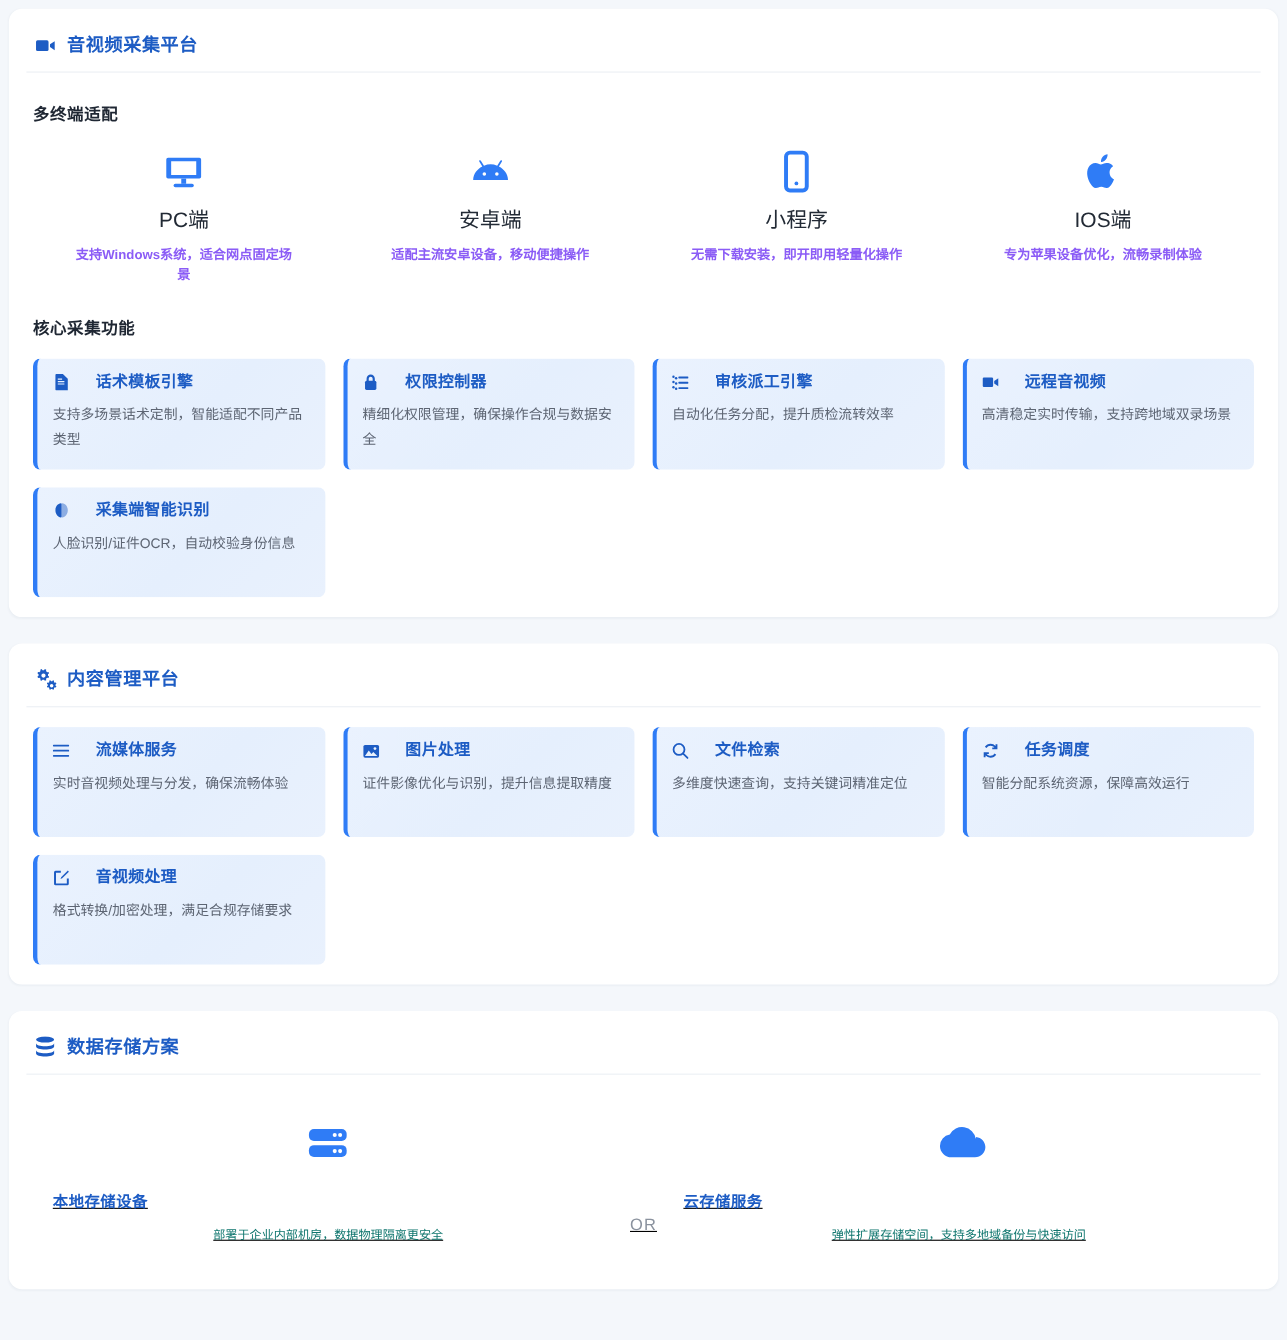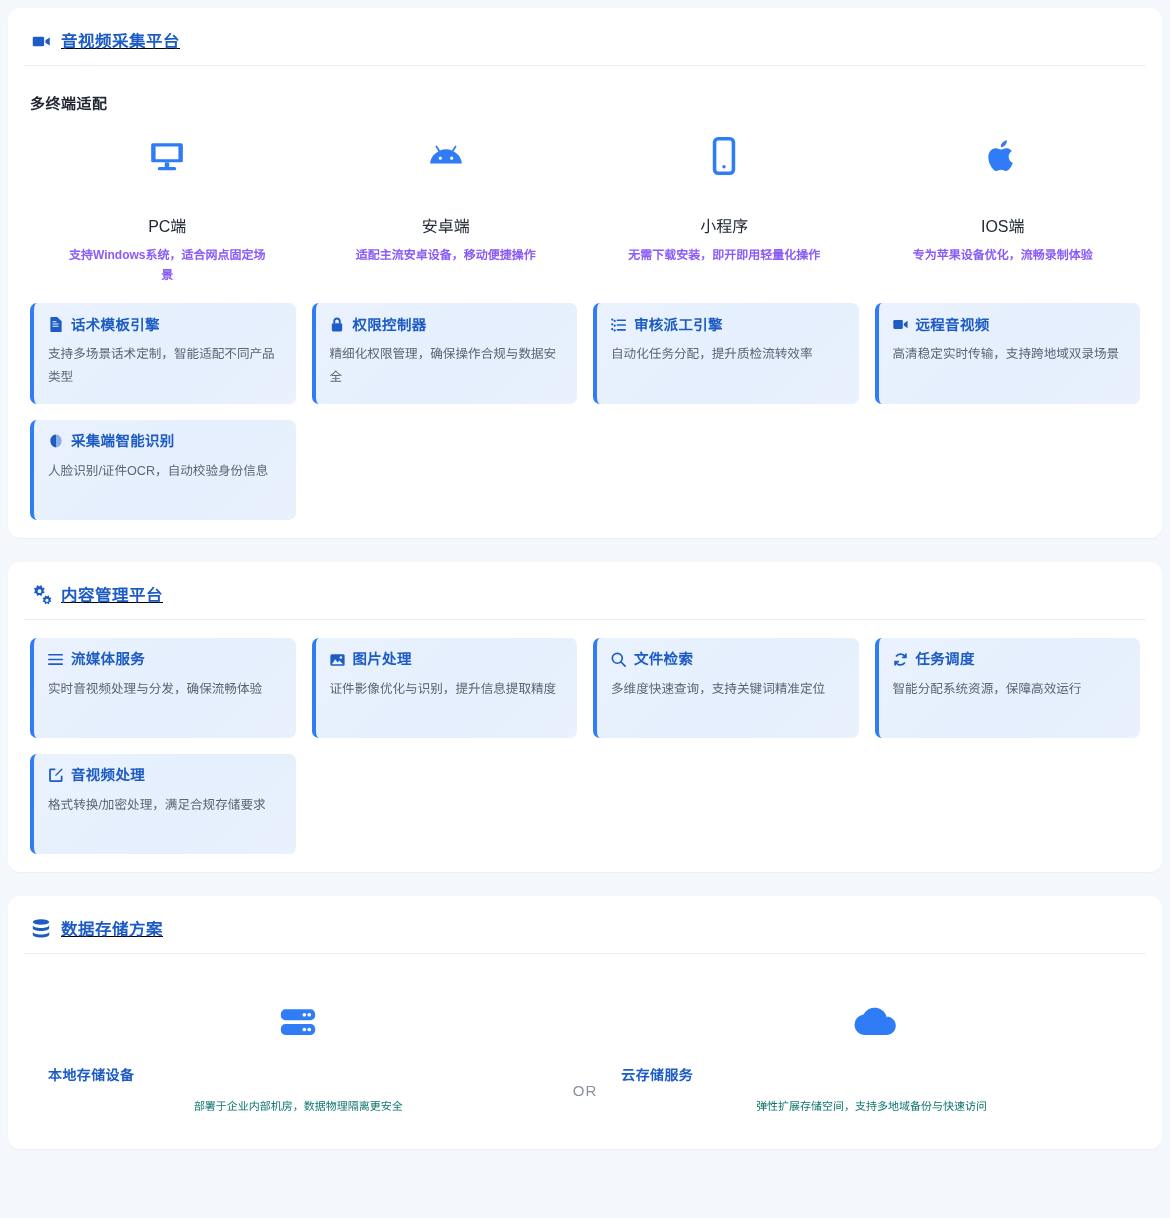--- a/index.html
+++ b/index.html
@@ -21,21 +21,20 @@
   }
   .panel:last-child{margin-bottom:0;}
 
   
   .section-head{
     display:flex;
     align-items:center;
     gap:9px;
     padding:0 0 13px 6px;
     border-bottom:1px solid #eceff4;
-    text-decoration:underline;
   }
   .section-head .sh-icon{
     width:22px;height:22px;
     display:flex;align-items:center;justify-content:center;
     color:#1d5cc4;flex:0 0 auto;
   }
   .section-head .sh-icon svg{display:block;}
   .section-title{
     font-size:16.5px;
     font-weight:bold;
@@ -68,25 +67,24 @@
     padding:0 24px;
   }
   .terminal .t-icon{
     height:46px;
     display:flex;align-items:center;justify-content:center;
     color:#2f7cf6;
     margin-bottom:10px;
   }
   .terminal .t-icon svg{display:block;}
   .terminal .t-name{
-    font-size:16px;
+    font-size:19px;
     color:#222a35;
     margin-bottom:8px;
     line-height:1.3;
-    margin-top:28px;
   }
   .terminal .t-desc{
     font-size:12px;
     color:#8b5cf6;
     line-height:1.65;
     max-width:200px;
     font-weight:bold;
   }
 
   
@@ -100,21 +98,21 @@
   .feature-card{
     border-left:4px solid #2f7cf6;
     border-radius:7px;
     background:linear-gradient(135deg,#eaf2fe 0%,#e5effd 55%,#e9f1fd 100%);
     padding:14px 16px 16px 14px;
     min-height:100px;
   }
   .fc-head{
     display:flex;
     align-items:center;
-    gap:8px;
+    gap:24px;
     margin-bottom:11px;
   }
   .fc-icon{
     width:15px;height:15px;
     display:flex;align-items:center;justify-content:center;
     color:#1d5cc4;flex:0 0 auto;
   }
   .fc-icon svg{display:block;}
   .fc-title{
     font-size:14.5px;
@@ -125,23 +123,24 @@
   }
   .fc-desc{
     font-size:12.6px;
     color:#5d6573;
     line-height:1.78;
   }
 
   
   .storage-wrap{
     display:flex;
-    align-items:flex-end;
+    align-items:center;
     margin-top:30px;
     padding:0 6px 16px 6px;
+    text-decoration:underline;
   }
   .storage-col{
     flex:1 1 0;
     display:flex;
     flex-direction:column;
     align-items:center;
     position:relative;
   }
   .st-icon{
     height:54px;
@@ -230,20 +229,21 @@
           <path d="M13.6 12.5c0-2.4 1.95-3.55 2.05-3.6-1.1-1.6-2.85-1.85-3.45-1.85-1.45-.15-2.85.85-3.6.85-.75 0-1.9-.85-3.15-.8-1.6.05-3.1.95-3.9 2.4-1.7 2.9-.45 7.2 1.2 9.55.8 1.15 1.75 2.45 3 2.4 1.2-.05 1.65-.78 3.1-.78 1.45 0 1.85.78 3.1.75 1.3-.02 2.1-1.17 2.9-2.33.9-1.33 1.27-2.62 1.3-2.69-.03-.02-2.5-.96-2.55-3.9z"></path>
           <path d="M11.45 5.1c.66-.8 1.1-1.9 1-3.02-.95.04-2.1.63-2.78 1.42-.6.7-1.13 1.84-.99 2.92 1.06.08 2.14-.54 2.77-1.32z"></path>
         </svg>
       </span>
       <span class="t-name">IOS端</span>
       <span class="t-desc">专为苹果设备优化，流畅录制体验</span>
     </div>
 
   </div>
 
+  <div class="sub-title">核心采集功能</div>
 
   <div class="card-grid">
 
     <div class="feature-card">
       <div class="fc-head">
         <span class="fc-icon">
           <svg width="14" height="15" viewBox="0 0 14 16" fill="currentColor" aria-hidden="true">
             <path d="M2 0h6.2L13 4.6V16H2a1 1 0 0 1-1-1V1a1 1 0 0 1 1-1z"></path>
             <path d="M3.3 4.4h4.2v1.1H3.3zM3.3 6.8h6.4v1.1H3.3zM3.3 9.2h6.4v1.1H3.3z" fill="#e9f1fd"></path>
           </svg>

